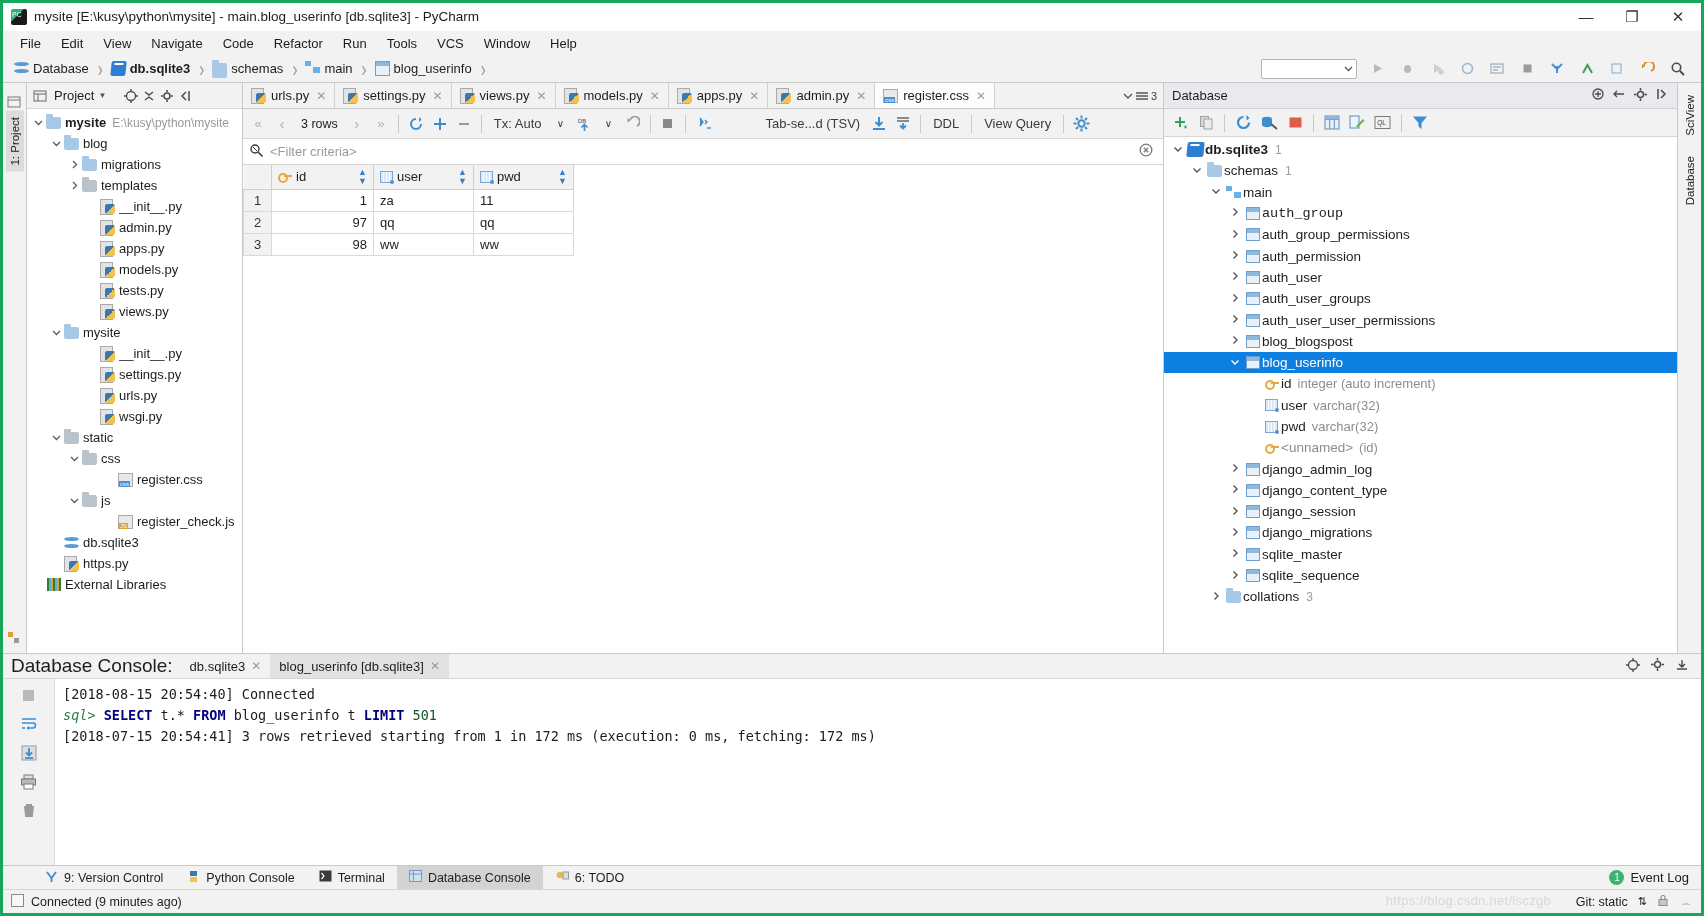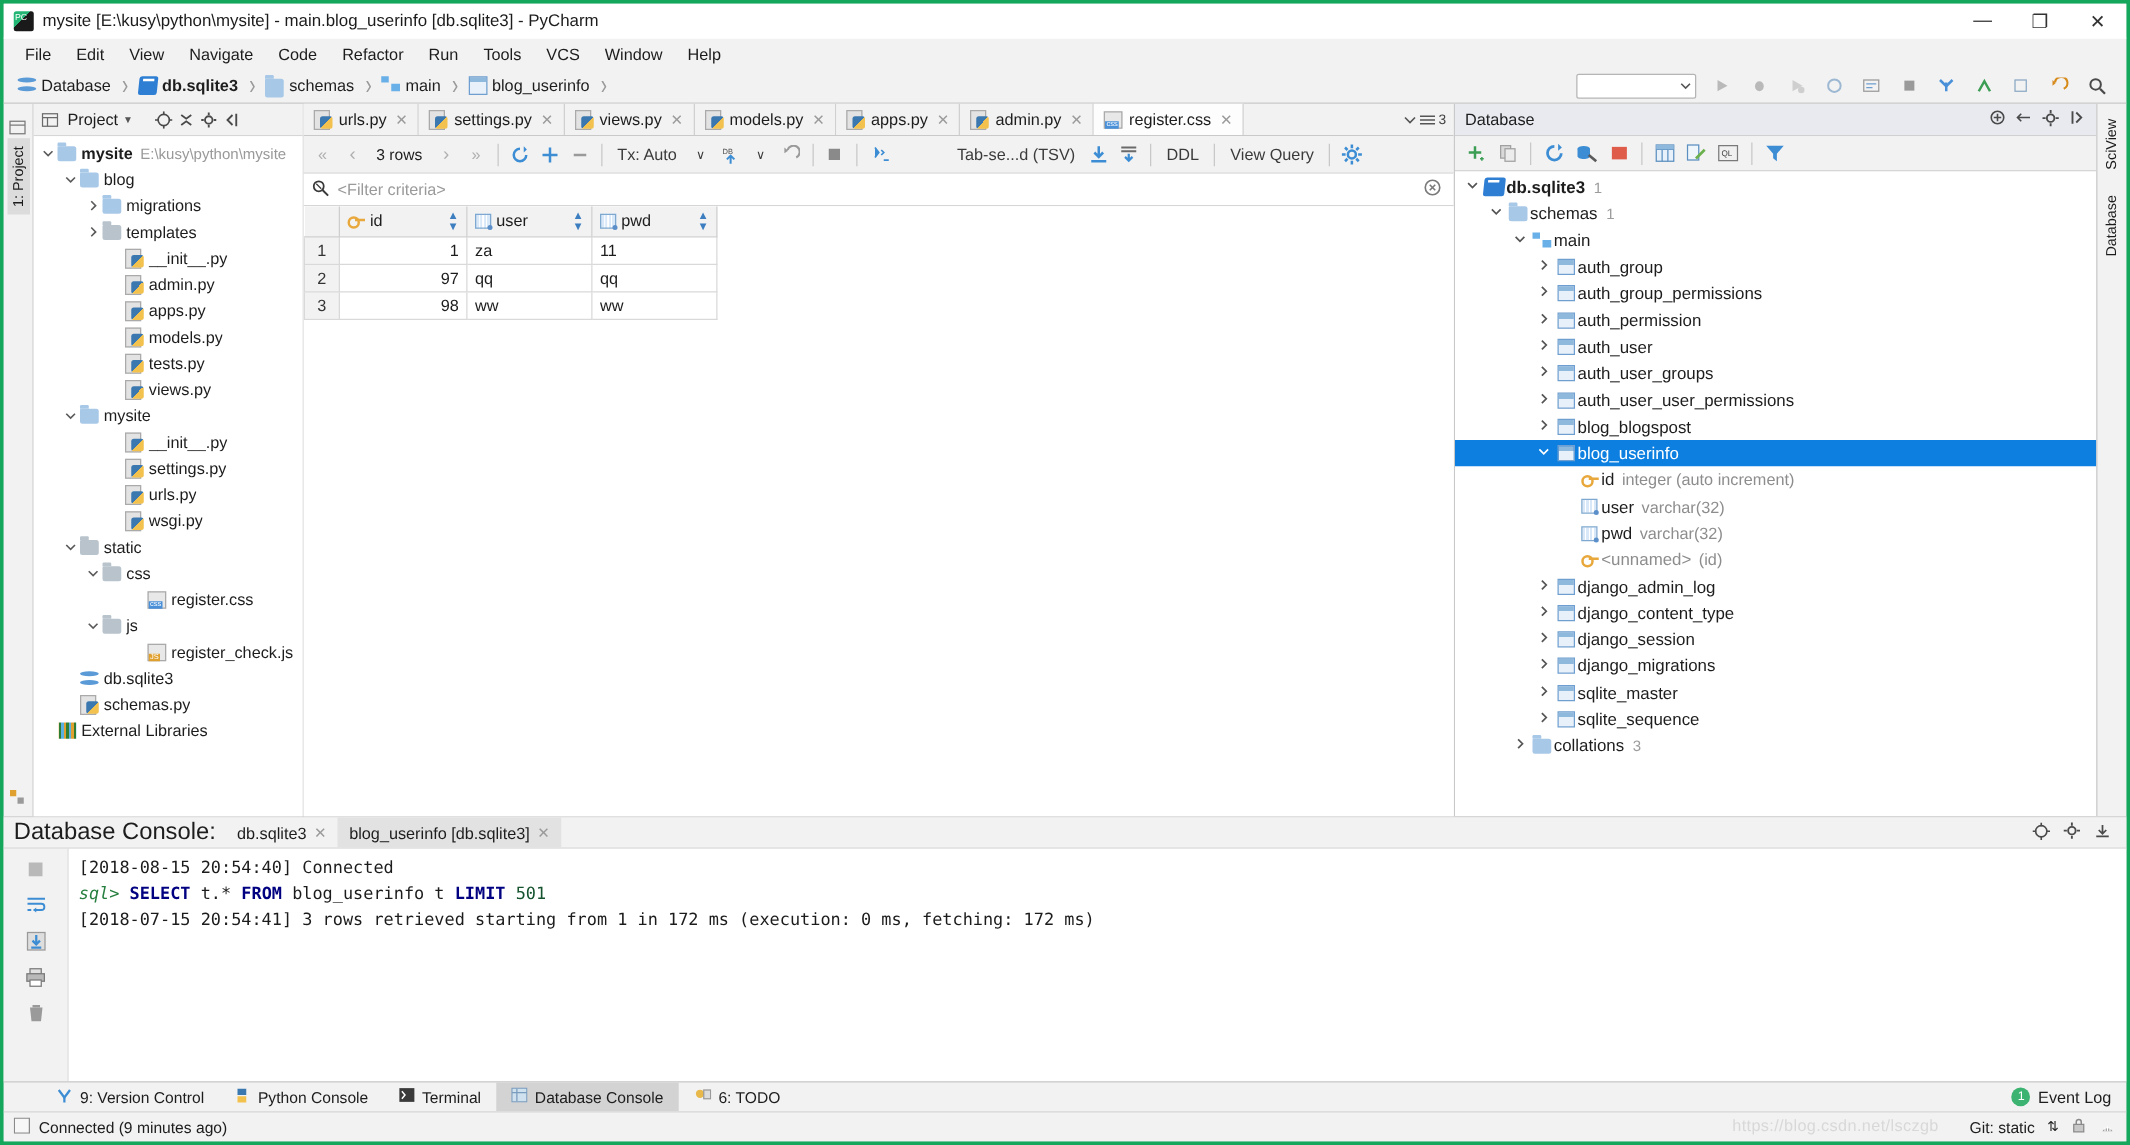--- a/index.html
+++ b/index.html
@@ -659,21 +659,21 @@
             <span class="tico">
               <span class="ic-db"></span>
             </span>
             <span class="tlabel">db.sqlite3</span>
           </div>
           <div class="tnode" style="padding-left: 22px;">
             <span class="tarrow"></span>
             <span class="tico">
               <span class="ic-py"></span>
             </span>
-            <span class="tlabel">schemas.py</span>
+            <span class="tlabel">https.py</span>
           </div>
           <div class="tnode" style="padding-left: 4px;">
             <span class="tarrow"></span>
             <span class="tico">
               <span class="ic-extlib"></span>
             </span>
             <span class="tlabel">External Libraries</span>
           </div>
         </div>
     </div>
@@ -986,21 +986,21 @@
           </div>
           <div class="dnode" style="padding-left: 44px;">
             <span class="darrow"><svg width="10" height="10" viewBox="0 0 10 10">
                 <path d="M1.5 3.5 L5 7 L8.5 3.5" stroke="#555" fill="none" stroke-width="1.4"></path>
               </svg></span>
             <span class="dico">
               <span class="ic-schema"></span>
             </span>
             <span>main</span>
           </div>
-          <div class="dnode" style="padding-left: 63px;">
+          <div class="dnode" style="padding-left: 63px; font-family: Liberation Mono, monospace;">
             <span class="darrow"><svg width="10" height="10" viewBox="0 0 10 10">
                 <path d="M3.5 1.5 L7 5 L3.5 8.5" stroke="#555" fill="none" stroke-width="1.4"></path>
               </svg></span>
             <span class="dico">
               <span class="ic-table-hdr"></span>
             </span>
             <span>auth_group</span>
           </div>
           <div class="dnode" style="padding-left: 63px;">
             <span class="darrow"><svg width="10" height="10" viewBox="0 0 10 10">

